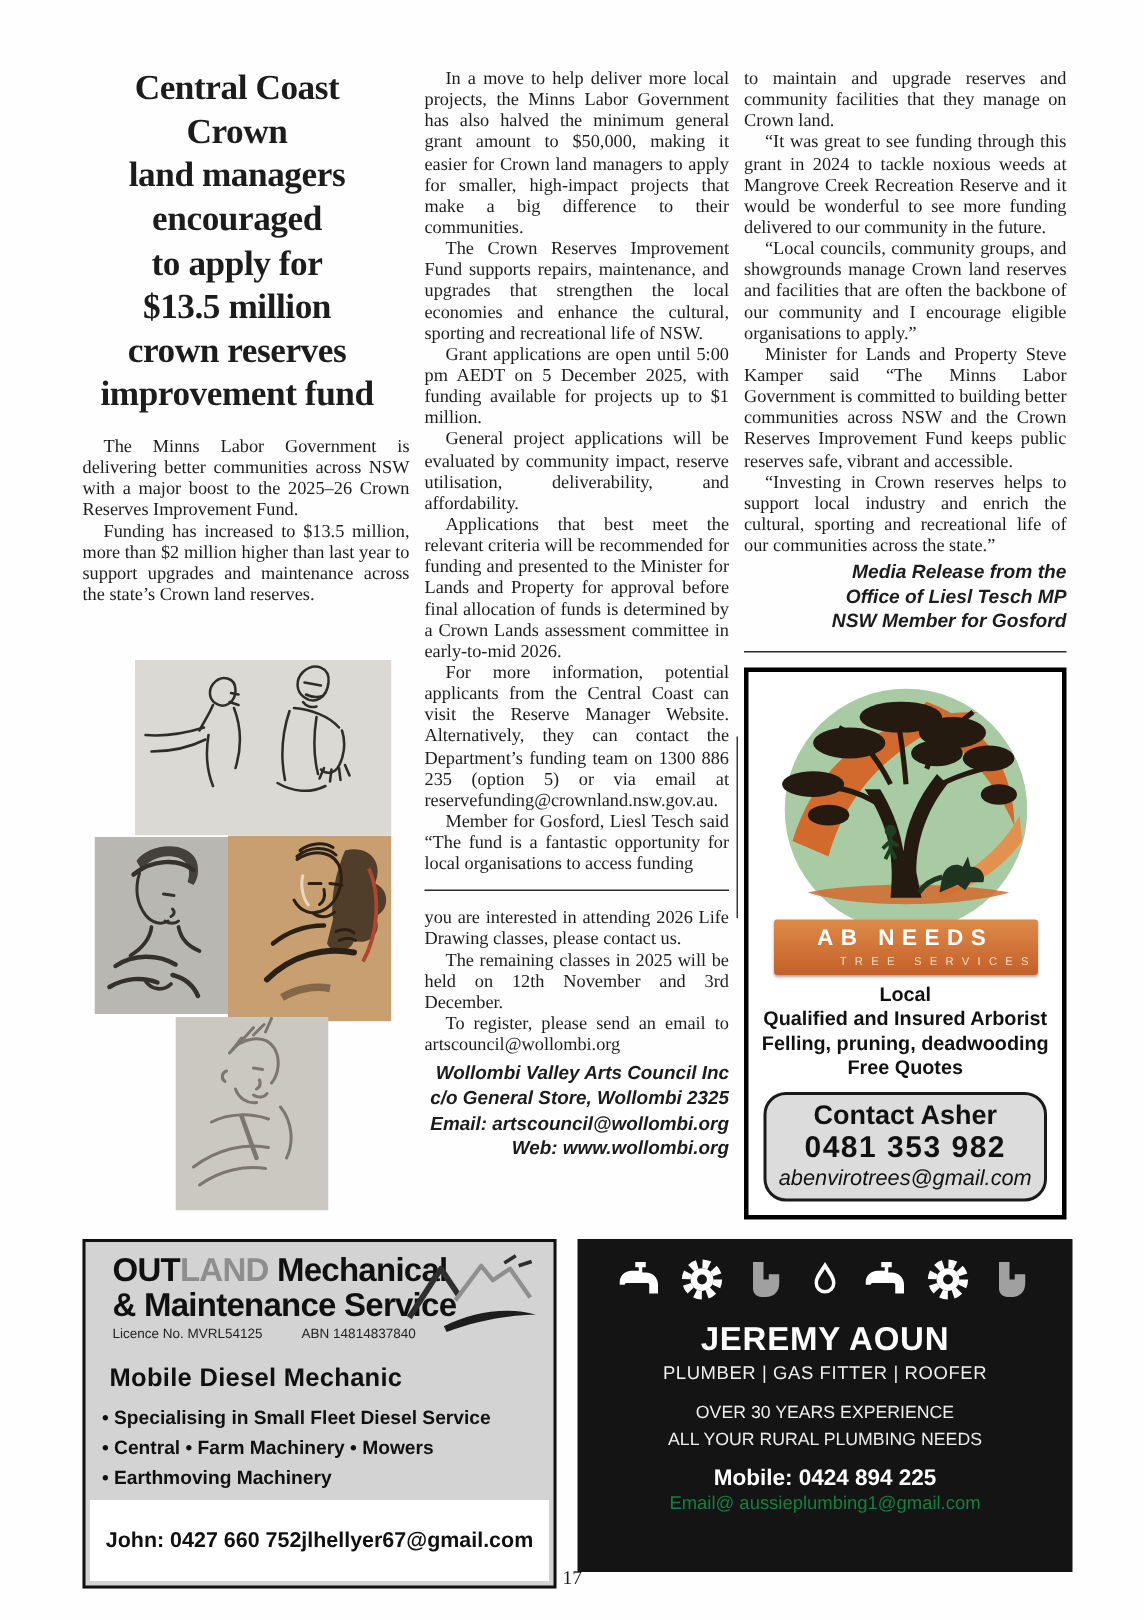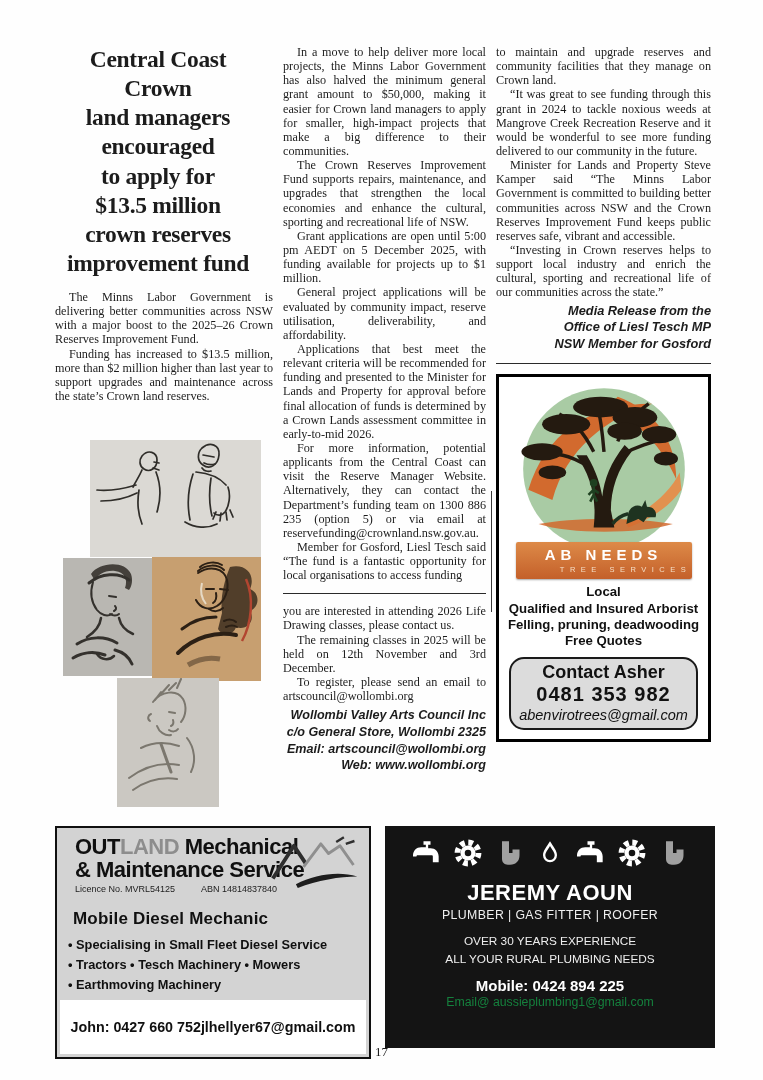--- a/index.html
+++ b/index.html
@@ -174,20 +174,21 @@
     <p class="body">To register, please send an email to artscouncil@wollombi.org</p>
     <div class="wollombi">Wollombi Valley Arts Council Inc
 c/o General Store, Wollombi 2325
 Email: artscouncil@wollombi.org
 Web:  www.wollombi.org</div>
   </div>
 
   <div class="col" id="col3">
     <p class="body noindent">to maintain and upgrade reserves and community facilities that they manage on Crown land.</p>
     <p class="body">“It was great to see funding through this grant in 2024 to tackle noxious weeds at Mangrove Creek Recreation Reserve and it would be wonderful to see more funding delivered to our community in the future.</p>
+    <p class="body">“Local councils, community groups, and showgrounds manage Crown land reserves and facilities that are often the backbone of our community and I encourage eligible organisations to apply.”</p>
     <p class="body">Minister for Lands and Property Steve Kamper said “The Minns Labor Government is committed to building better communities across NSW and the Crown Reserves Improvement Fund keeps public reserves safe, vibrant and accessible.</p>
     <p class="body">“Investing in Crown reserves helps to support local industry and enrich the cultural, sporting and recreational life of our communities across the state.”</p>
     <div class="attrib">Media Release from the
 Office of Liesl Tesch MP
 NSW Member for Gosford</div>
     <hr class="rule">
 
     <div class="ab-ad">
       <div class="ab-logo">
         <svg width="172" height="172" viewBox="0 0 100 100">
@@ -248,21 +249,21 @@
           <path d="M4 46 L26 12 L38 30" fill="none" stroke="#2e2e2e" stroke-width="4" stroke-linejoin="round"></path>
           <path d="M36 34 L54 10 L62 20 L74 12 L88 32" fill="none" stroke="#8f8f8f" stroke-width="3" stroke-linejoin="round"></path>
           <path d="M28 52 C48 42 72 38 92 44 C74 44 50 48 30 56 Z" fill="#1d1d1d"></path>
           <path d="M70 8 l8 -5 M80 10 l9 -3" stroke="#2e2e2e" stroke-width="2.5"></path>
         </svg>
       </div>
     </div>
     <div class="out-heading">Mobile Diesel Mechanic</div>
     <div class="out-bullets">
       <div>• Specialising in Small Fleet Diesel Service</div>
-      <div>• Tractors  • Tesch Machinery  • Mowers</div>
+      <div>• Central  • Farm Machinery  • Mowers</div>
       <div>• Earthmoving Machinery</div>
       <div>• Welding</div>
     </div>
     <div class="out-contact">
       <span>John: 0427 660 752</span>
       <span>jlhellyer67@gmail.com</span>
     </div>
   </div>
 
   <div class="jeremy">

